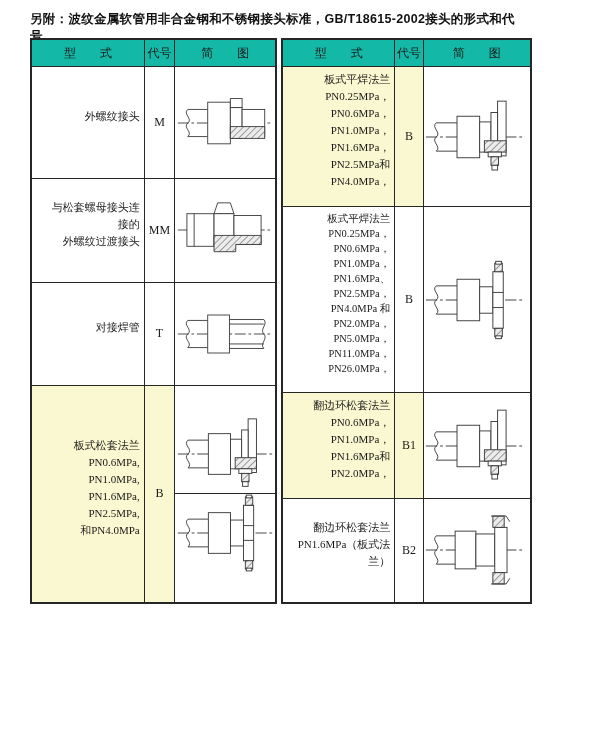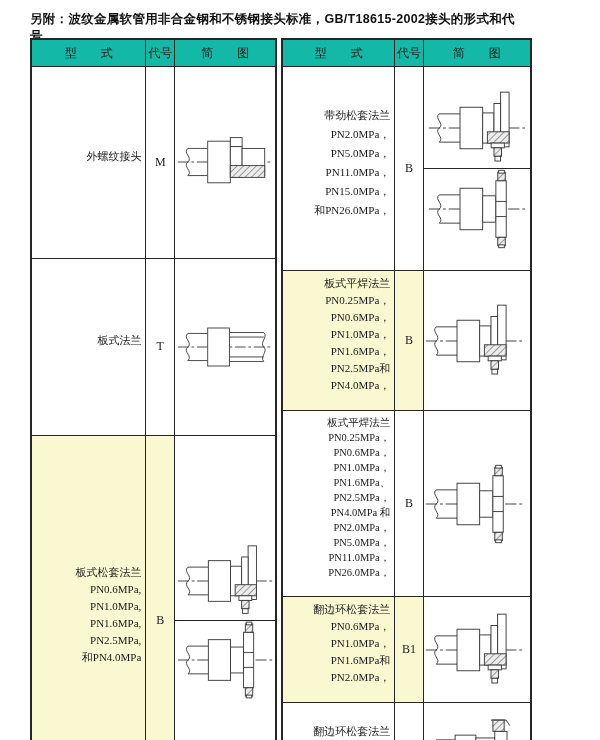--- a/index.html
+++ b/index.html
@@ -151,21 +151,31 @@
         <tr class="bg-w rh92">
           <td class="type">外螺纹接头</td>
           <td class="code">M</td>
           <td class="diag">
             <svg class="dg" width="98" height="76" viewBox="0 0 106 84">
                 <use href="#dg-m"></use>
               </svg>
           </td>
         </tr>
         <tr class="bg-w rh85">
-          <td class="type">板式法兰</td>
+          <td class="type">与松套螺母接头连接的
+外螺纹过渡接头</td>
+          <td class="code">MM</td>
+          <td class="diag">
+            <svg class="dg" width="98" height="76" viewBox="0 0 106 84">
+                <use href="#dg-mm"></use>
+              </svg>
+          </td>
+        </tr>
+        <tr class="bg-w rh85">
+          <td class="type">对接焊管</td>
           <td class="code">T</td>
           <td class="diag">
             <svg class="dg" width="98" height="76" viewBox="0 0 106 84">
                 <use href="#dg-t"></use>
               </svg>
           </td>
         </tr>
         <tr class="bg-y rh178">
           <td class="type">板式松套法兰
 PN0.6MPa, PN1.0MPa,
@@ -197,41 +207,20 @@
           <col class="c-diag-r">
         </colgroup>
       <thead>
         <tr>
           <th>型　　式</th>
           <th>代号</th>
           <th>简　　图</th>
         </tr>
       </thead>
       <tbody>
-        <tr class="bg-w rh204">
-          <td class="type roomy">带劲松套法兰
-PN2.0MPa，PN5.0MPa，
-PN11.0MPa，PN15.0MPa，
-和PN26.0MPa，</td>
-          <td class="code">B</td>
-          <td class="diag">
-            <div class="stack">
-              <div class="half top">
-                <svg class="dg" width="100" height="80" viewBox="0 0 106 84">
-                    <use href="#dg-plate"></use>
-                  </svg>
-              </div>
-              <div class="half">
-                <svg class="dg" width="100" height="80" viewBox="0 0 106 84">
-                    <use href="#dg-bolt"></use>
-                  </svg>
-              </div>
-            </div>
-          </td>
-        </tr>
         <tr class="bg-y rh115">
           <td class="type">板式平焊法兰
 PN0.25MPa，PN0.6MPa，
 PN1.0MPa，PN1.6MPa，
 PN2.5MPa和PN4.0MPa，</td>
           <td class="code">B</td>
           <td class="diag">
             <svg class="dg" width="100" height="80" viewBox="0 0 106 84">
                 <use href="#dg-plate"></use>
               </svg>

